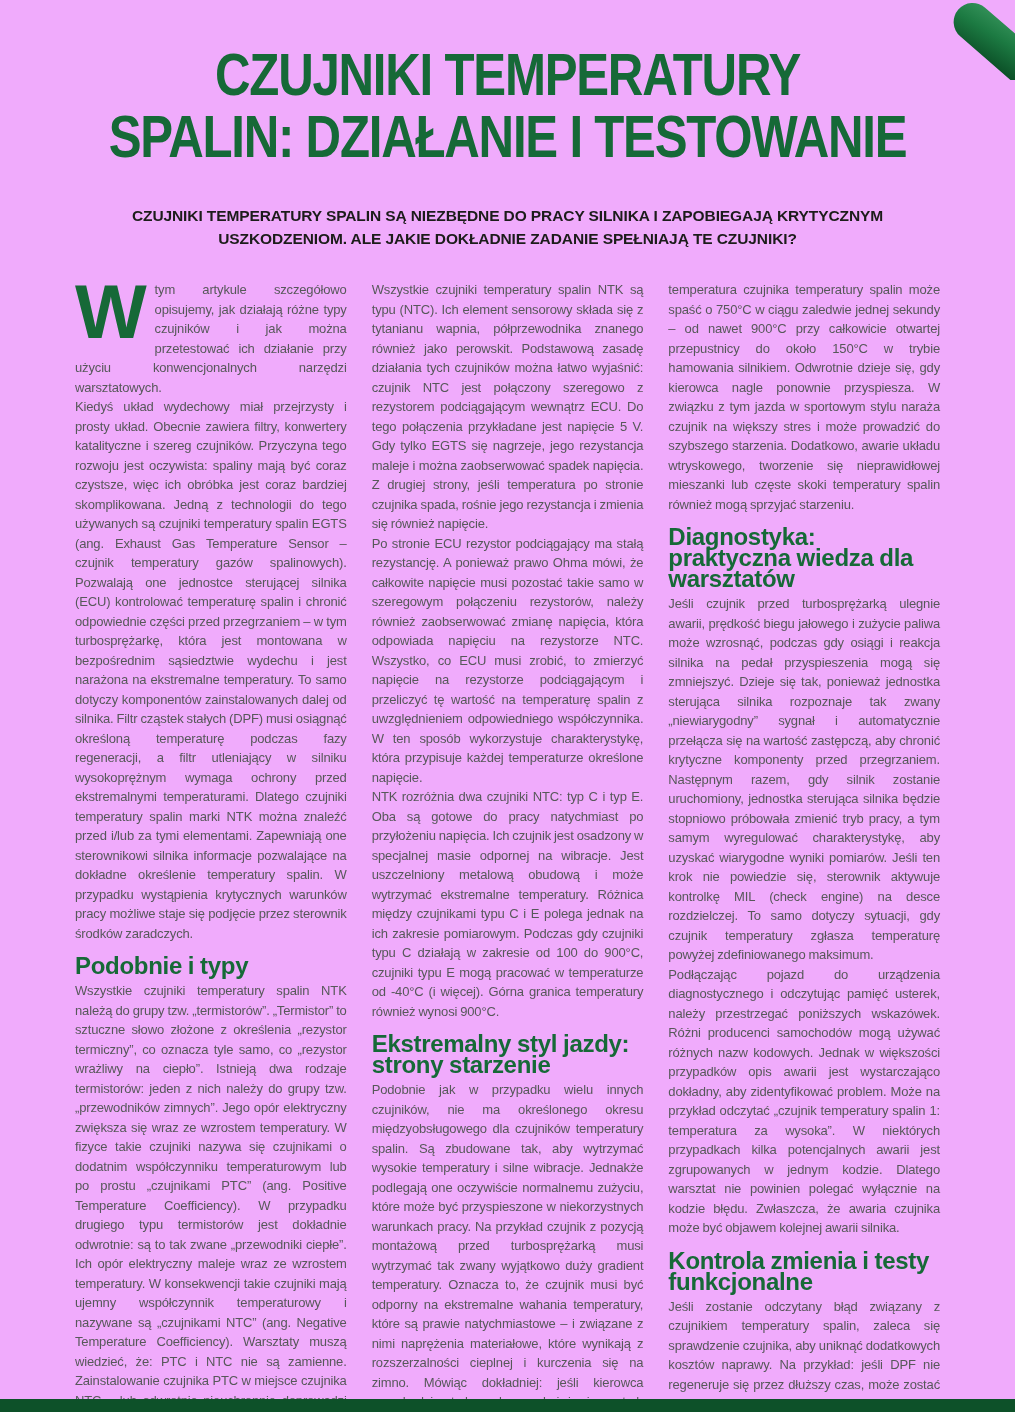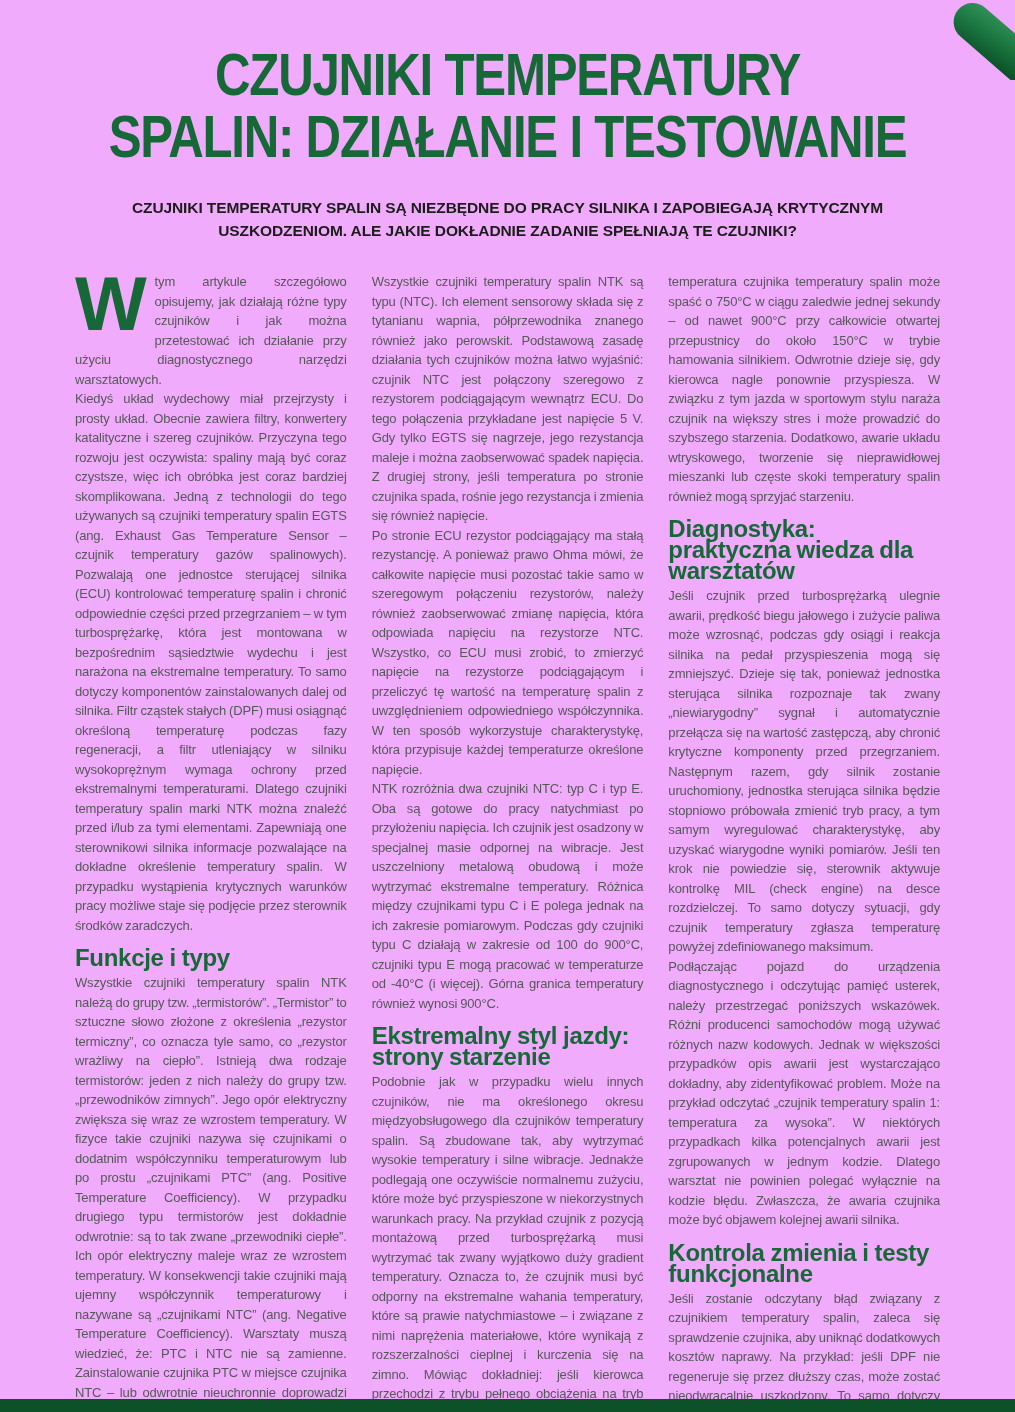--- a/index.html
+++ b/index.html
@@ -23,21 +23,21 @@
     color:var(--accent);
     font-weight:bold;
     font-size:60px;
     line-height:62px;
     letter-spacing:-1.5px;
     white-space:nowrap;
     transform:scaleX(0.82);
     transform-origin:50% 50%;
   }
   .lead{
-    margin:28px auto 0 auto;
+    margin:36px auto 0 auto;
     max-width:800px;
     color:var(--lead);
     font-weight:bold;
     font-size:15.5px;
     line-height:23px;
     text-align:center;
     letter-spacing:-0.1px;
   }
   .columns{
     display:flex;
@@ -98,24 +98,24 @@
   <header>
     <div class="title-line">CZUJNIKI TEMPERATURY</div>
     <div class="title-line">SPALIN: DZIAŁANIE I TESTOWANIE</div>
     <div class="lead">CZUJNIKI TEMPERATURY SPALIN SĄ NIEZBĘDNE DO PRACY SILNIKA I ZAPOBIEGAJĄ KRYTYCZNYM USZKODZENIOM. ALE JAKIE DOKŁADNIE ZADANIE SPEŁNIAJĄ TE CZUJNIKI?</div>
   </header>
 
   <div class="columns">
 
     <div class="col">
       <p>
-        <span class="dropcap">W</span><span>tym artykule szczegółowo opisujemy, jak działają różne typy czujników i jak można przetestować ich działanie przy użyciu diagnostycznego narzędzi warsztatowych.</span>
+        <span class="dropcap">W</span><span>tym artykule szczegółowo opisujemy, jak działają różne typy czujników i jak można przetestować ich działanie przy użyciu konwencjonalnych narzędzi warsztatowych.</span>
       </p>
       <p>Kiedyś układ wydechowy miał przejrzysty i prosty układ. Obecnie zawiera filtry, konwertery katalityczne i szereg czujników. Przyczyna tego rozwoju jest oczywista: spaliny mają być coraz czystsze, więc ich obróbka jest coraz bardziej skomplikowana. Jedną z technologii do tego używanych są czujniki temperatury spalin EGTS (ang. Exhaust Gas Temperature Sensor – czujnik temperatury gazów spalinowych). Pozwalają one jednostce sterującej silnika (ECU) kontrolować temperaturę spalin i chronić odpowiednie części przed przegrzaniem – w tym turbosprężarkę, która jest montowana w bezpośrednim sąsiedztwie wydechu i jest narażona na ekstremalne temperatury. To samo dotyczy komponentów zainstalowanych dalej od silnika. Filtr cząstek stałych (DPF) musi osiągnąć określoną temperaturę podczas fazy regeneracji, a filtr utleniający w silniku wysokoprężnym wymaga ochrony przed ekstremalnymi temperaturami. Dlatego czujniki temperatury spalin marki NTK można znaleźć przed i/lub za tymi elementami. Zapewniają one sterownikowi silnika informacje pozwalające na dokładne określenie temperatury spalin. W przypadku wystąpienia krytycznych warunków pracy możliwe staje się podjęcie przez sterownik środków zaradczych.</p>
-      <h2>Funkcje i typy</h2>
+      <h2>Podobnie i typy</h2>
       <p>Wszystkie czujniki temperatury spalin NTK należą do grupy tzw. „termistorów”. „Termistor” to sztuczne słowo złożone z określenia „rezystor termiczny”, co oznacza tyle samo, co „rezystor wrażliwy na ciepło”. Istnieją dwa rodzaje termistorów: jeden z nich należy do grupy tzw. „przewodników zimnych”. Jego opór elektryczny zwiększa się wraz ze wzrostem temperatury. W fizyce takie czujniki nazywa się czujnikami o dodatnim współczynniku temperaturowym lub po prostu „czujnikami PTC” (ang. Positive Temperature Coefficiency). W przypadku drugiego typu termistorów jest dokładnie odwrotnie: są to tak zwane „przewodniki ciepłe”. Ich opór elektryczny maleje wraz ze wzrostem temperatury. W konsekwencji takie czujniki mają ujemny współczynnik temperaturowy i nazywane są „czujnikami NTC” (ang. Negative Temperature Coefficiency). Warsztaty muszą wiedzieć, że: PTC i NTC nie są zamienne. Zainstalowanie czujnika PTC w miejsce czujnika NTC – lub odwrotnie nieuchronnie doprowadzi do nieprawidłowego działania.</p>
     </div>
 
     <div class="col">
       <p>Wszystkie czujniki temperatury spalin NTK są typu (NTC). Ich element sensorowy składa się z tytanianu wapnia, półprzewodnika znanego również jako perowskit. Podstawową zasadę działania tych czujników można łatwo wyjaśnić: czujnik NTC jest połączony szeregowo z rezystorem podciągającym wewnątrz ECU. Do tego połączenia przykładane jest napięcie 5 V. Gdy tylko EGTS się nagrzeje, jego rezystancja maleje i można zaobserwować spadek napięcia. Z drugiej strony, jeśli temperatura po stronie czujnika spada, rośnie jego rezystancja i zmienia się również napięcie.</p>
       <p>Po stronie ECU rezystor podciągający ma stałą rezystancję. A ponieważ prawo Ohma mówi, że całkowite napięcie musi pozostać takie samo w szeregowym połączeniu rezystorów, należy również zaobserwować zmianę napięcia, która odpowiada napięciu na rezystorze NTC. Wszystko, co ECU musi zrobić, to zmierzyć napięcie na rezystorze podciągającym i przeliczyć tę wartość na temperaturę spalin z uwzględnieniem odpowiedniego współczynnika. W ten sposób wykorzystuje charakterystykę, która przypisuje każdej temperaturze określone napięcie.</p>
       <p>NTK rozróżnia dwa czujniki NTC: typ C i typ E. Oba są gotowe do pracy natychmiast po przyłożeniu napięcia. Ich czujnik jest osadzony w specjalnej masie odpornej na wibracje. Jest uszczelniony metalową obudową i może wytrzymać ekstremalne temperatury. Różnica między czujnikami typu C i E polega jednak na ich zakresie pomiarowym. Podczas gdy czujniki typu C działają w zakresie od 100 do 900°C, czujniki typu E mogą pracować w temperaturze od -40°C (i więcej). Górna granica temperatury również wynosi 900°C.</p>
       <h2>Ekstremalny styl jazdy: strony starzenie</h2>
       <p>Podobnie jak w przypadku wielu innych czujników, nie ma określonego okresu międzyobsługowego dla czujników temperatury spalin. Są zbudowane tak, aby wytrzymać wysokie temperatury i silne wibracje. Jednakże podlegają one oczywiście normalnemu zużyciu, które może być przyspieszone w niekorzystnych warunkach pracy. Na przykład czujnik z pozycją montażową przed turbosprężarką musi wytrzymać tak zwany wyjątkowo duży gradient temperatury. Oznacza to, że czujnik musi być odporny na ekstremalne wahania temperatury, które są prawie natychmiastowe – i związane z nimi naprężenia materiałowe, które wynikają z rozszerzalności cieplnej i kurczenia się na zimno. Mówiąc dokładniej: jeśli kierowca przechodzi z trybu pełnego obciążenia na tryb zwalniania, temperatura na turbosprężarce lub</p>
     </div>

